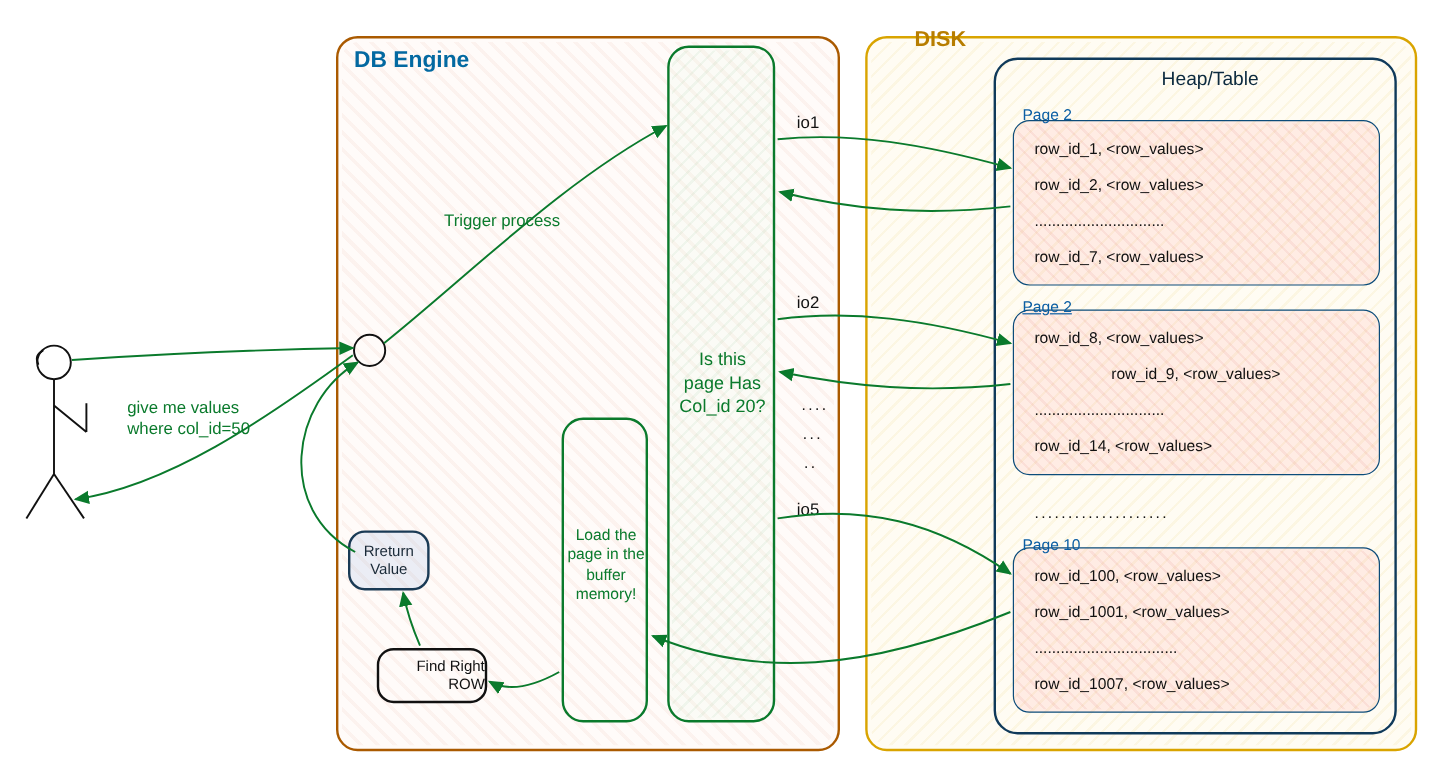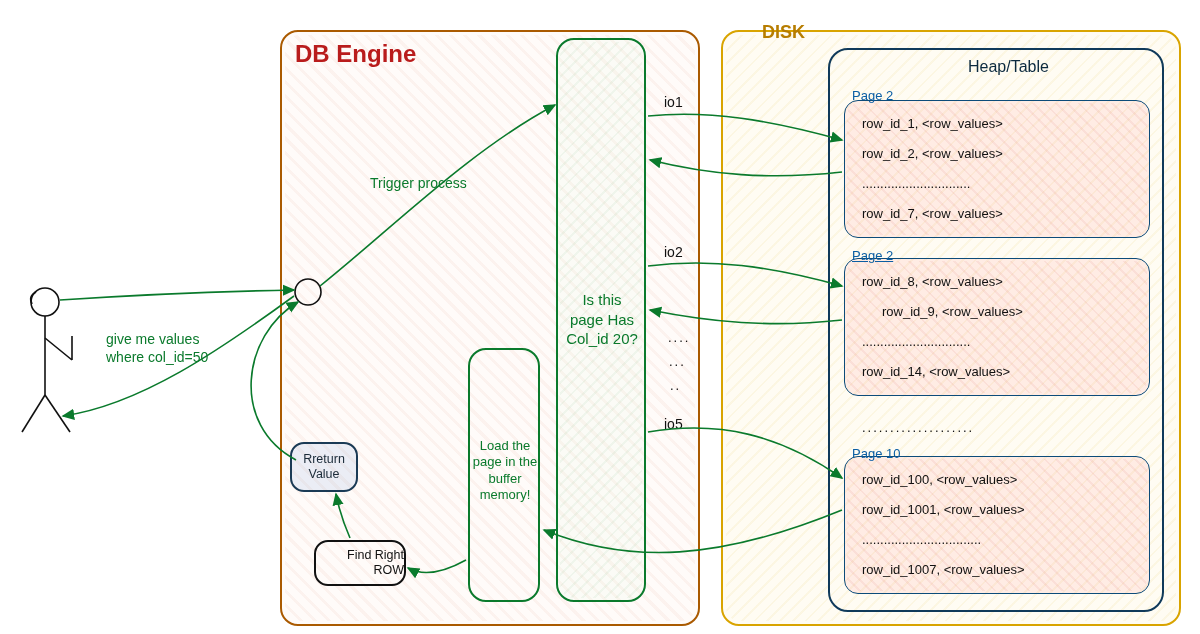--- a/index.html
+++ b/index.html
@@ -2,21 +2,21 @@
 <html><head>
 <meta charset="utf-8">
 <style>
   * { box-sizing: border-box; margin: 0; padding: 0; }
   html, body { width: 1200px; height: 634px; font-family: "Comic Sans MS", "Segoe UI", cursive, sans-serif; background: #fff; overflow: hidden; }
   .hint { position: absolute; top: 6px; left: 50%; transform: translateX(-50%); font-size: 12px; color: #9aa0a6; font-family: "Segoe UI", Arial, sans-serif; }
   .canvas { position: absolute; inset: 0; }
   .box { position: absolute; border-radius: 18px; }
   .db-engine { left: 280px; top: 30px; width: 420px; height: 596px; border: 2px solid #aa5a00; background: rgba(255,150,100,0.04); }
   .db-engine .hatch { position:absolute; inset:3px; border-radius:14px; background: repeating-linear-gradient(45deg, rgba(200,80,40,0.05) 0 3px, transparent 3px 10px); pointer-events:none; }
-  .db-label { position:absolute; left: 295px; top: 40px; font-size: 24px; color: #b91c1c; font-weight: 600; }
+  .db-label { position:absolute; left: 295px; top: 40px; font-size: 19px; color: #0369a1; font-weight: 600; }
   .disk-box { left: 721px; top: 30px; width: 460px; height: 596px; border: 2px solid #d9a400; background: rgba(255,228,140,0.10); }
   .disk-box .hatch { position:absolute; inset:3px; border-radius:14px; background: repeating-linear-gradient(-45deg, rgba(220,180,30,0.08) 0 2px, transparent 2px 9px); pointer-events:none; }
   .disk-label { position:absolute; left: 762px; top: 22px; font-size: 18px; color: #b77d00; font-weight: 600; }
   .heap-box { left: 828px; top: 48px; width: 336px; height: 564px; border: 2px solid #103a5a; border-radius: 20px; }
   .heap-label { position:absolute; left: 968px; top: 58px; font-size: 16px; color: #0c2a3e; }
   .page { position:absolute; border: 1.5px solid #0c4c7a; border-radius: 14px; background: rgba(255,100,100,0.10); }
   .page .hatch { position:absolute; inset:2px; border-radius:12px; background: repeating-linear-gradient(45deg, rgba(200,50,50,0.07) 0 2px, transparent 2px 8px); pointer-events:none;}
   .page-label { position:absolute; font-size: 13px; color: #0b5ea3; }
   .row-line { position:absolute; font-size: 13px; color: #111; white-space: nowrap; }
   .dots-plain { position:absolute; font-size: 13px; color: #111; letter-spacing: 2px; }
@@ -62,21 +62,21 @@
   <div class="row-line" style="left:862px; top:116px;">row_id_1, &lt;row_values&gt;</div>
   <div class="row-line" style="left:862px; top:146px;">row_id_2, &lt;row_values&gt;</div>
   <div class="row-line" style="left:862px; top:176px;">..............................</div>
   <div class="row-line" style="left:862px; top:206px;">row_id_7, &lt;row_values&gt;</div>
 
   <div class="page" style="left:844px; top:258px; width:306px; height:138px;">
       <div class="hatch"></div>
     </div>
   <div class="page-label" style="left:852px; top:248px;text-decoration:underline;">Page 2</div>
   <div class="row-line" style="left:862px; top:274px;">row_id_8, &lt;row_values&gt;</div>
-  <div class="row-line" style="left:862px; top:304px;padding-left:20px;">row_id_9, &lt;row_values&gt;</div>
+  <div class="row-line" style="left:906px; top:304px;padding-left:20px;">row_id_9, &lt;row_values&gt;</div>
   <div class="row-line" style="left:862px; top:334px;">..............................</div>
   <div class="row-line" style="left:862px; top:364px;">row_id_14, &lt;row_values&gt;</div>
 
   <div class="dots-plain" style="left:862px; top:420px;">....................</div>
 
   <div class="page" style="left:844px; top:456px; width:306px; height:138px;">
       <div class="hatch"></div>
     </div>
   <div class="page-label" style="left:852px; top:446px;">Page 10</div>
   <div class="row-line" style="left:862px; top:472px;">row_id_100, &lt;row_values&gt;</div>

